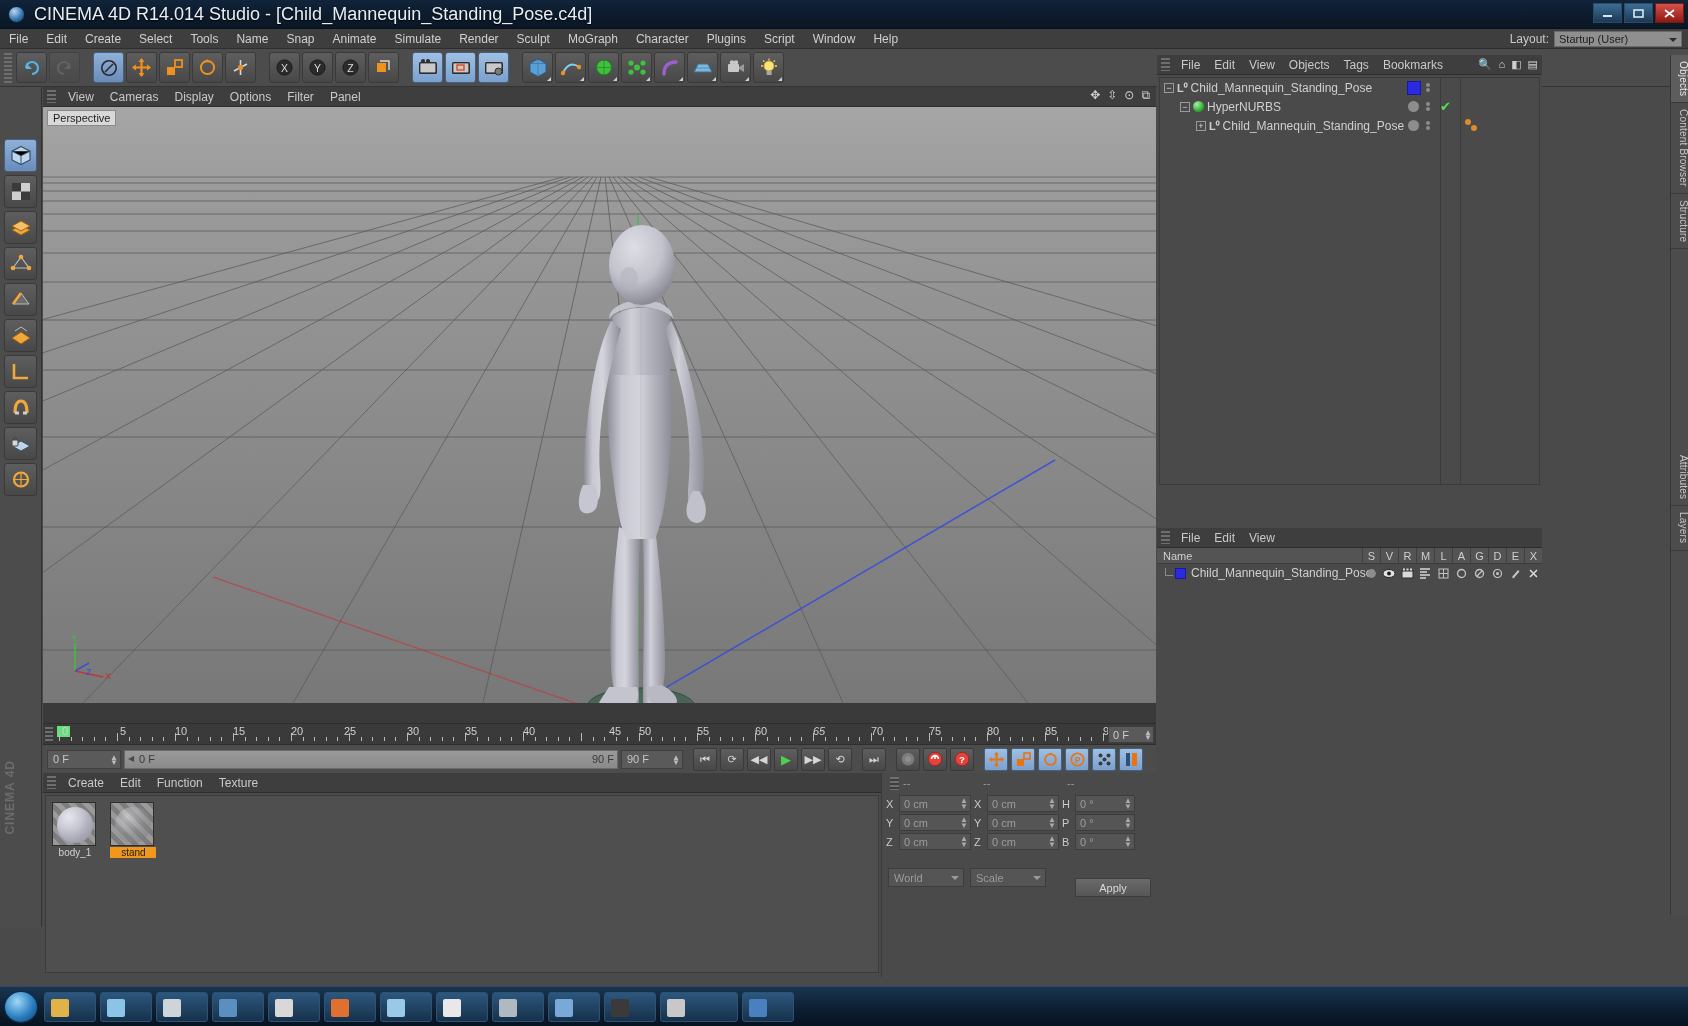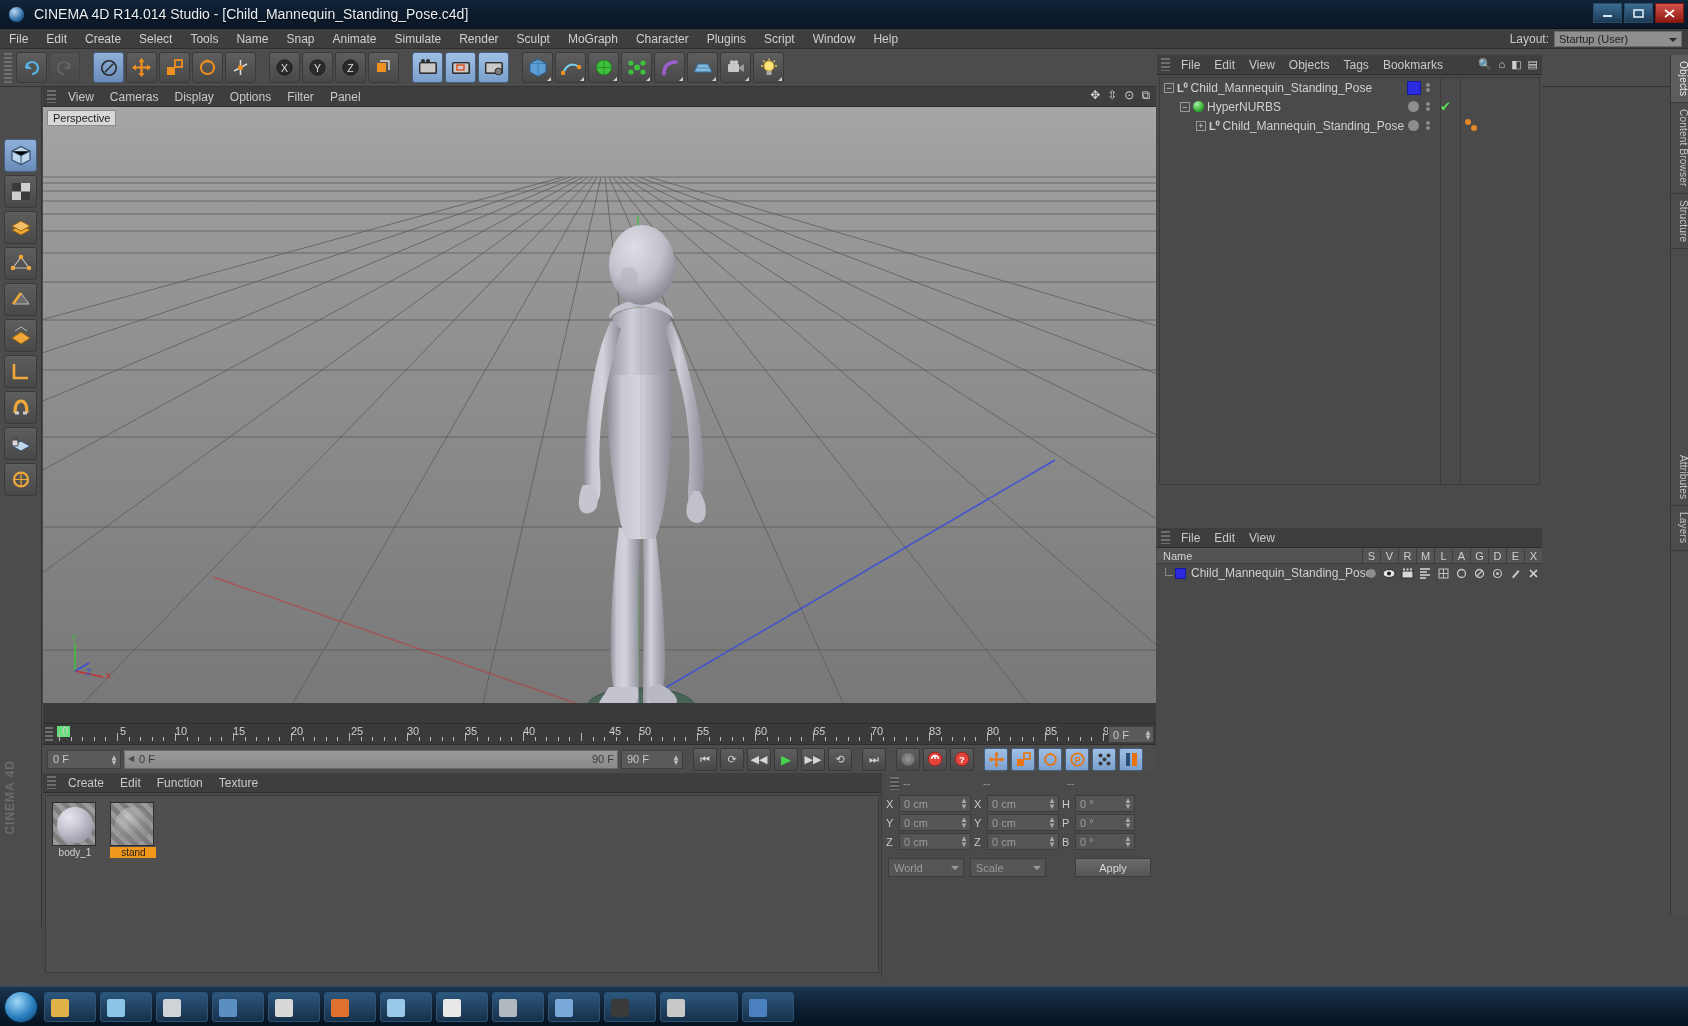--- a/index.html
+++ b/index.html
@@ -18,21 +18,21 @@
     background: linear-gradient(180deg,#10243a 0%, #0d1c2e 45%, #0a1726 100%);
     display: flex; align-items: center; padding-left: 8px;
     border-bottom: 1px solid #05111c;
   }
   .title-ico {
     width: 17px; height: 17px; border-radius: 50%;
     background: radial-gradient(circle at 35% 30%, #b9d6f2, #2f6fa8 60%, #123a5e);
     border: 1px solid #0b2238; flex: 0 0 auto;
   }
   .title-text {
-    color: #e8eef5; font-size: 14px; margin-left: 9px;
+    color: #e8eef5; font-size: 18px; margin-left: 9px;
     text-shadow: 0 1px 1px #000; white-space: nowrap;
   }
   .win-btns { position: absolute; right: 4px; top: 3px; display: flex; gap: 2px; }
   .win-btn {
     width: 29px; height: 20px; border: 1px solid #2a4a66;
     background: linear-gradient(180deg,#3c6d94,#1b3a55);
     display: flex; align-items: center; justify-content: center;
     color: #dbe8f3; font-size: 11px; line-height: 1;
   }
   .win-btn.close { background: linear-gradient(180deg,#d4524a,#8e1a14); border-color:#7a1812; }
@@ -188,21 +188,21 @@
   .coord-head { height:20px; background:#4a4a4a; display:flex; align-items:center; padding-left:4px; gap:0; }
   .coord-dash { color:#9a9a9a; font-size:11px; }
   .coord-rows { padding:2px 4px 0 4px; }
   .crow { display:flex; align-items:center; gap:3px; margin-bottom:2px; }
   .clbl { width:10px; color:#c9c9c9; font-size:11px; text-align:left;}
   .cfld { width:72px; height:17px; background:#555; border:1px solid #3d3d3d; color:#9d9d9d; font-size:11px; display:flex; align-items:center; padding-left:4px; position:relative;}
   .cfld .sp { position:absolute; right:2px; top:2px; color:#aaa; font-size:8px; line-height:6px;}
   .coord-foot { display:flex; align-items:center; gap:6px; padding:6px 5px 0 6px;}
   .csel { width:76px; height:19px; background:#555; border:1px solid #3d3d3d; color:#9b9b9b; font-size:11px; display:flex; align-items:center; padding-left:5px; position:relative;}
   .csel::after{content:''; position:absolute; right:4px; top:7px; border-left:4px solid transparent; border-right:4px solid transparent; border-top:4px solid #9b9b9b;}
-  .apply-btn { width:76px; height:19px; background:linear-gradient(180deg,#6a6a6a,#565656); border:1px solid #3d3d3d; color:#d8d8d8; font-size:11px; display:flex; align-items:center; justify-content:center; margin-left:auto;}
+  .apply-btn { width:76px; height:19px; background:linear-gradient(180deg,#6a6a6a,#565656); border:1px solid #3d3d3d; color:#d8d8d8; font-size:11px; display:flex; align-items:center; justify-content:center; margin-left:auto;margin-top:20px;}
 
   
   .obj-panel { position:absolute; left:1157px; top:55px; width:385px; height:432px; background:#4a4a4a;}
   .om-menu { height:20px; background:#3e3e3e; display:flex; align-items:center; border-bottom:1px solid #2d2d2d; position:relative;}
   .om-mi { color:#c9c9c9; font-size:12px; padding:2px 7px;}
   .om-icons { position:absolute; right:4px; top:3px; display:flex; gap:6px; color:#cfcfcf; font-size:11px;}
   .om-body { position:absolute; left:2px; top:22px; right:2px; bottom:2px; background:#4a4a4a; border:1px solid #3b3b3b;}
   .om-row { height:19px; display:flex; align-items:center; position:relative; font-size:12px; color:#cfcfcf;}
   .om-plus { width:10px; height:10px; border:1px solid #9a9a9a; color:#d8d8d8; font-size:9px; line-height:8px; text-align:center; flex:0 0 auto;}
   .om-ico-null { color:#cfcfcf; font-size:11px; font-weight:bold; margin:0 3px; }
@@ -772,31 +772,31 @@
         <div class="tl-tick" style="left: 1013.6px; height: 4px;"></div>
         <div class="tl-tick" style="left: 1025.2px; height: 4px;"></div>
         <div class="tl-tick" style="left: 1036.8px; height: 4px;"></div>
         <div class="tl-tick" style="left: 1048.4px; height: 4px;"></div>
         <div class="tl-tick" style="left: 1060px; height: 8px;"></div>
         <div class="tl-num" style="left: 22px;">0</div>
         <div class="tl-num" style="left: 80px;">5</div>
         <div class="tl-num" style="left: 138px;">10</div>
         <div class="tl-num" style="left: 196px;">15</div>
         <div class="tl-num" style="left: 254px;">20</div>
-        <div class="tl-num" style="left: 314px;">25</div>
+        <div class="tl-num" style="left: 307px;">25</div>
         <div class="tl-num" style="left: 370px;">30</div>
         <div class="tl-num" style="left: 428px;">35</div>
         <div class="tl-num" style="left: 486px;">40</div>
         <div class="tl-num" style="left: 544px; margin-left: 28px;">45</div>
         <div class="tl-num" style="left: 602px;">50</div>
         <div class="tl-num" style="left: 660px;">55</div>
         <div class="tl-num" style="left: 718px;">60</div>
         <div class="tl-num" style="left: 776px; font-style: italic;">65</div>
         <div class="tl-num" style="left: 834px;">70</div>
-        <div class="tl-num" style="left: 892px;">83</div>
+        <div class="tl-num" style="left: 892px;">75</div>
         <div class="tl-num" style="left: 950px;">80</div>
         <div class="tl-num" style="left: 1008px;">85</div>
         <div class="tl-num" style="left: 1066px;">90</div>
       </div>
     <div class="tl-endbox">0 F<span class="spin">▲<br>▼</span>
     </div>
   </div>
 
   <div class="tl-bar">
     <div class="fld" style="width:74px">0 F<span class="spin" style="right:3px;top:4px">▲<br>▼</span>

